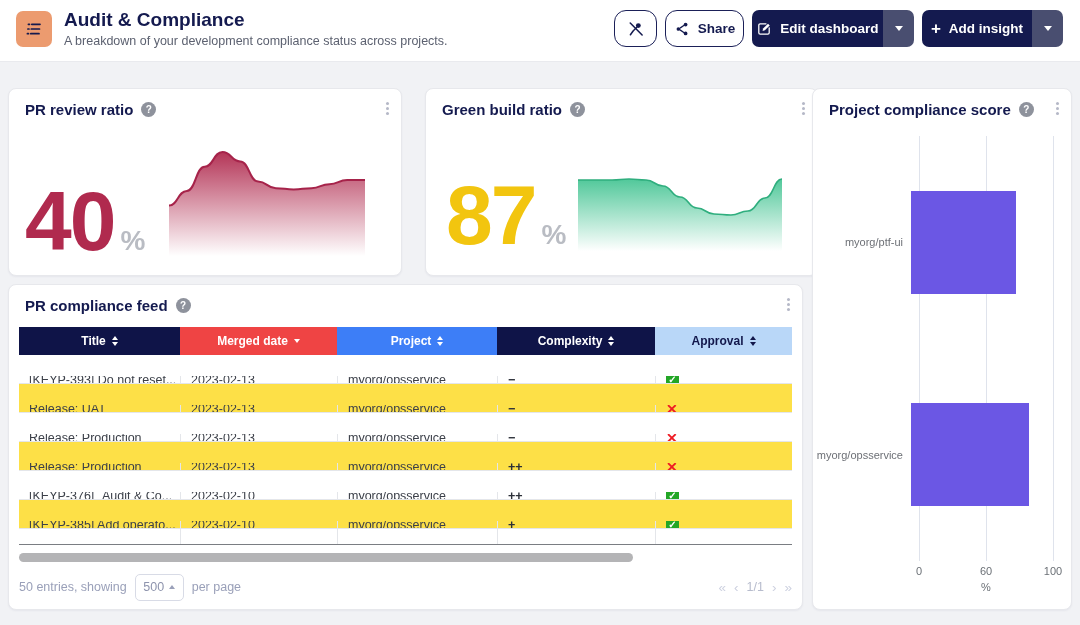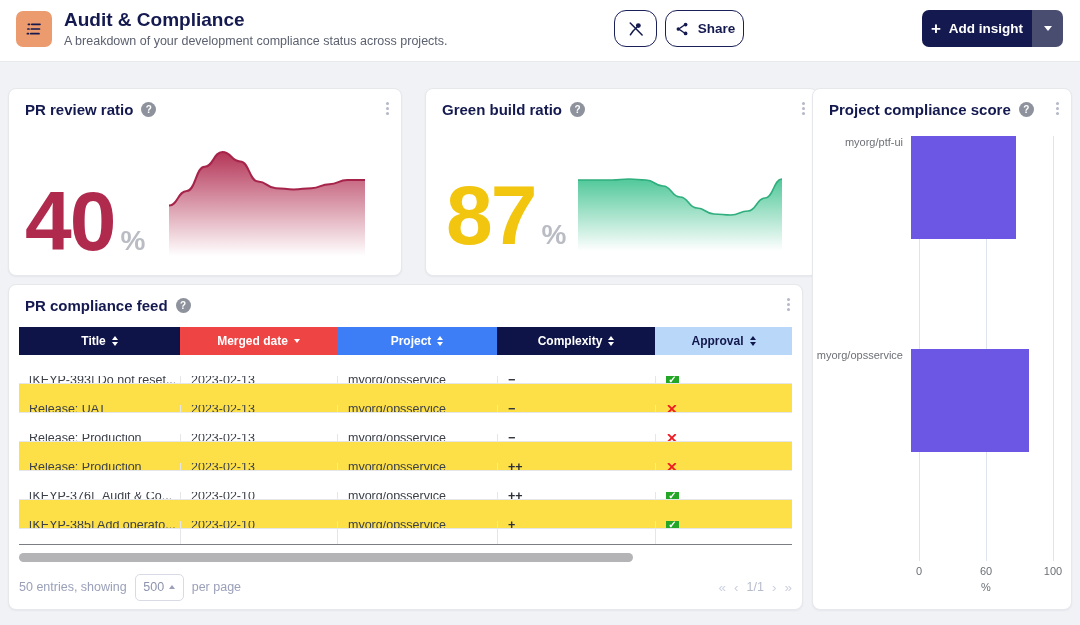--- a/index.html
+++ b/index.html
@@ -45,21 +45,21 @@
   .big-unit { font-size:28px; font-weight:700; color:#b9bcc3; }
   .spark { position:absolute; }
   #spark1 { left:160px; top:55px; }
   #spark2 { left:152px; top:82px; }
 
   
   .hbar-plot { position:absolute; left:0; top:47px; width:100%; height:425px; }
   .gridline { position:absolute; top:0; bottom:0; width:1px; background:#dfe3ec; }
   .g0 { left:106px; } .g1 { left:173px; } .g2 { left:240px; }
   .hbar-rows { position:absolute; left:0; top:0; width:100%; height:100%; display:flex; flex-direction:column; }
-  .hbar-row { flex:1; display:flex; }
+  .hbar-row { flex:1; display:flex; align-items:center; }
   .hbar-label { width:98px; padding-right:8px; text-align:right; font-size:11px; color:#6d7076; }
   .hbar-track { position:relative; flex:1; height:103px; }
   .hbar { position:absolute; left:0; top:0; height:103px; background:#6b57e4; }
   .tick { position:absolute; top:476px; transform:translateX(-50%); font-size:11px; color:#6b7076; }
   .t0 { left:106px; } .t1 { left:173px; } .t2 { left:240px;text-align:right; }
   .xlabel { position:absolute; top:492px; left:173px; transform:translateX(-50%); font-size:11px; color:#6b7076; }
 
   
   .feed-table { position:absolute; left:10px; top:42px; width:773px; }
   .thead { display:flex; height:28px; }
@@ -122,20 +122,32 @@
       <g fill="#141a4f">
         <circle cx="14.5" cy="4.5" r="2.3"></circle>
           <circle cx="5.5" cy="10" r="2.3"></circle>
           <circle cx="14.5" cy="15.5" r="2.3"></circle>
       </g>
       <path d="M7.5 8.9l5.2-3.5M7.5 11.1l5.2 3.5" stroke="#141a4f" stroke-width="1.6"></path>
     </svg>
     <span>Share</span>
   </div>
 
+  <div class="btn-group grp-edit">
+    <div class="main">
+      <svg width="16" height="16" viewBox="0 0 20 20">
+        <path d="M12.5 3.5H5.2c-1 0-1.7.7-1.7 1.7v9.6c0 1 .7 1.7 1.7 1.7h9.6c1 0 1.7-.7 1.7-1.7V8.5" stroke="#ffffff" stroke-width="1.6" fill="none" stroke-linecap="round"></path>
+        <path d="M8.2 12.4l.7-2.9 6.1-6.1 2.2 2.2-6.1 6.1-2.9.7z" fill="#ffffff"></path>
+      </svg>
+      <span>Edit dashboard</span>
+    </div>
+    <div class="caret-part">
+      <span class="caret-down"></span>
+    </div>
+  </div>
 
   <div class="btn-group grp-add">
     <div class="main">
       <span class="plus-glyph">+</span>
       <span>Add insight</span>
     </div>
     <div class="caret-part">
       <span class="caret-down"></span>
     </div>
   </div>

